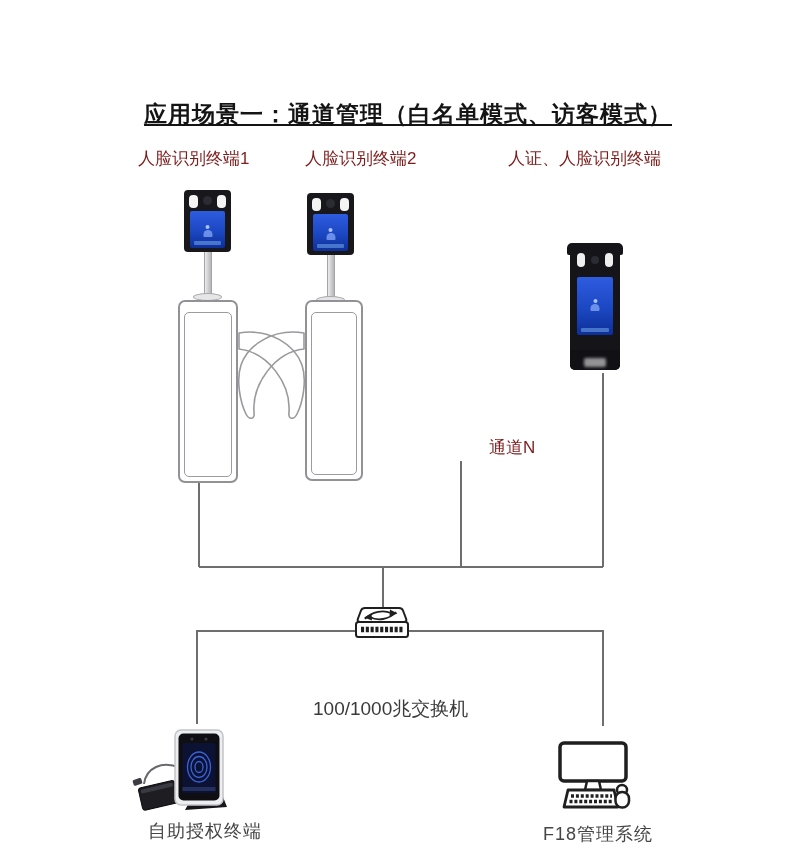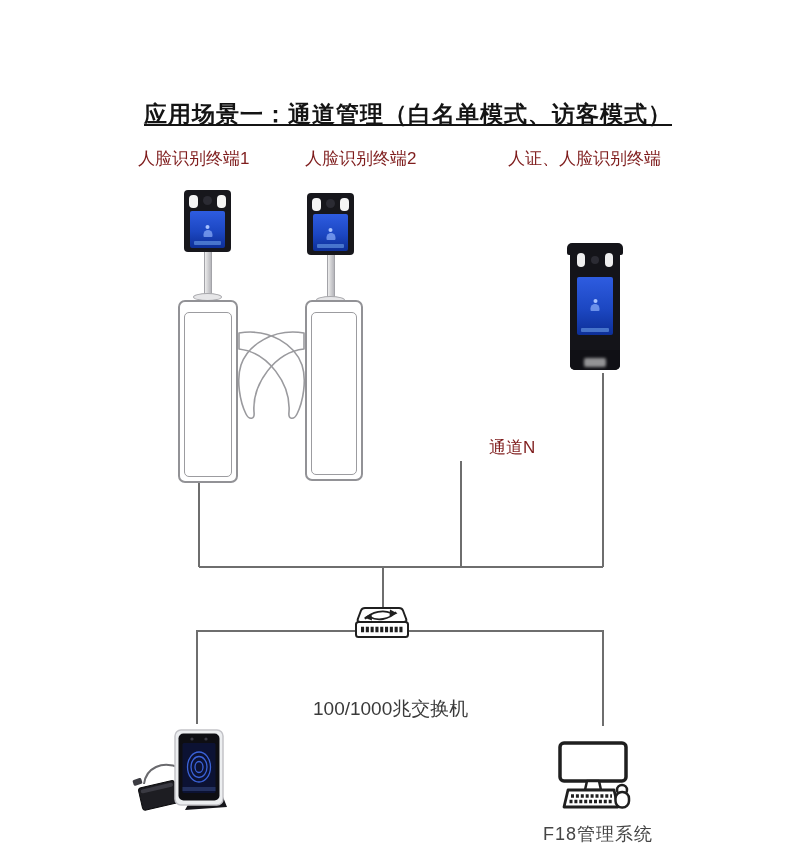--- a/index.html
+++ b/index.html
@@ -163,20 +163,21 @@
     <circle cx="60" cy="17" r="1.6" fill="#3a3a44"></circle>
     <circle cx="74" cy="17" r="1.6" fill="#3a3a44"></circle>
     <rect x="50.5" y="21" width="33" height="50" rx="1.5" fill="#0c1233"></rect>
     <g fill="none" stroke="#3b63d8" stroke-width="1.3">
       <ellipse cx="67" cy="45" rx="4" ry="5.5"></ellipse>
       <ellipse cx="67" cy="45" rx="8" ry="10.5"></ellipse>
       <ellipse cx="67" cy="45" rx="11.5" ry="15"></ellipse>
     </g>
     <rect x="50.5" y="65" width="33" height="4" fill="#23305e"></rect>
   </svg>
+  <div class="lbl lbl-bottom" style="left:148px;top:819px;">自助授权终端</div>
 
   <svg class="abs" style="left:552px;top:740px;" width="84" height="72" viewBox="0 0 84 72">
     <g fill="#ffffff" stroke="#1f1f1f" stroke-linejoin="round">
       <rect x="8" y="3" width="66" height="38" rx="4" stroke-width="3.5"></rect>
       <path d="M35 41 L47 41 L49 50 L33 50 Z" stroke-width="2.5"></path>
       <path d="M16 50 L62 50 L66 67 L12 67 Z" stroke-width="2.8"></path>
       <circle cx="70" cy="50" r="5" stroke-width="2.5"></circle>
       <rect x="63.5" y="52" width="13.5" height="15.5" rx="6.5" stroke-width="2.5"></rect>
     </g>
     <g stroke="#1f1f1f">

